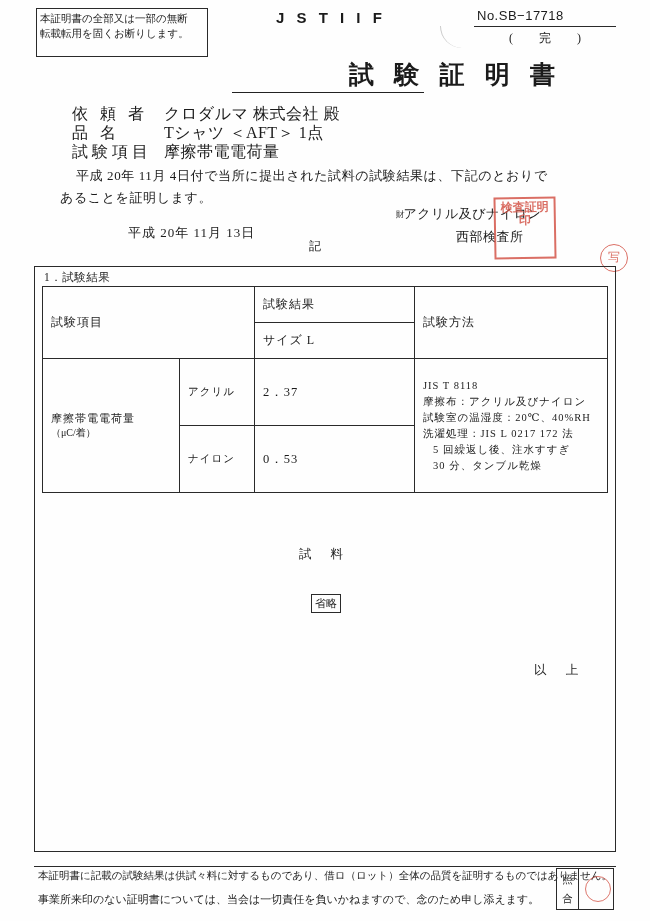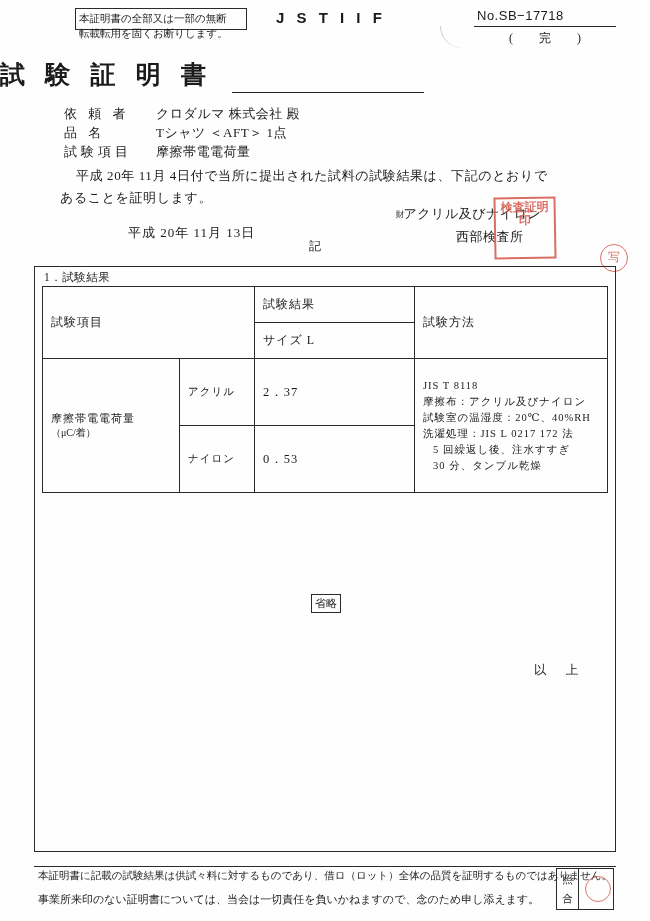--- a/index.html
+++ b/index.html
@@ -18,28 +18,27 @@
     background: #fefefe;
     overflow: hidden;
   }
 
   
   .notice-box {
     position: absolute;
     left: 36px;
     top: 8px;
     width: 172px;
-    height: 22px;
+    height: 49px;
     border: 1px solid #2a2a2a;
     font-size: 10.5px;
     line-height: 15px;
     padding: 2px 3px 16px 3px;
     box-sizing: border-box;
     letter-spacing: 0px;
-    margin-left: 39px;
   }
   .jstiif {
     position: absolute;
     left: 276px;
     top: 9px;
     font-family: "Liberation Sans", sans-serif;
     font-weight: bold;
     font-size: 15px;
     letter-spacing: 4px;
   }
@@ -65,39 +64,39 @@
     font-size: 12px;
   }
   .kan .paren-l { margin-right: 26px; }
 
   
   .title {
     position: absolute;
     left: 0;
     top: 58px;
     width: 562px;
-    text-align: left;
+    text-align: right;
     font-size: 25px;
     font-weight: bold;
     letter-spacing: 7px;
   }
   .title-underline {
     position: absolute;
     left: 232px;
     top: 92px;
     width: 192px;
     border-bottom: 1.4px solid #222;
   }
 
   
   .info {
     position: absolute;
-    left: 64px;
+    left: 72px;
     top: 104px;
-    font-size: 13px;
+    font-size: 16px;
     line-height: 19px;
   }
   .info-row { display: flex; }
   .info-label {
     width: 92px;
     letter-spacing: 4px;
   }
   .info-value { letter-spacing: 0.5px; }
 
   .paragraph {
@@ -421,20 +420,21 @@
         <div class="ind">30 分、タンブル乾燥</div>
       </td>
     </tr>
     <tr>
       <td class="sub">ナイロン</td>
       <td class="val">0．53</td>
     </tr>
   </tbody>
     </table>
 
+  <div class="sample-label">試  料</div>
   <div class="omit-box">省略</div>
   <div class="ijou">以  上</div>
 
   <div class="footer-rule"></div>
   <div class="footer-1">本証明書に記載の試験結果は供試々料に対するものであり、借ロ（ロット）全体の品質を証明するものではありません。</div>
   <div class="footer-2">事業所来印のない証明書については、当会は一切責任を負いかねますので、念のため申し添えます。</div>
 
   <div class="shogo-box">
     <div class="shogo-left">照<br>合</div>
     <div class="shogo-right">

